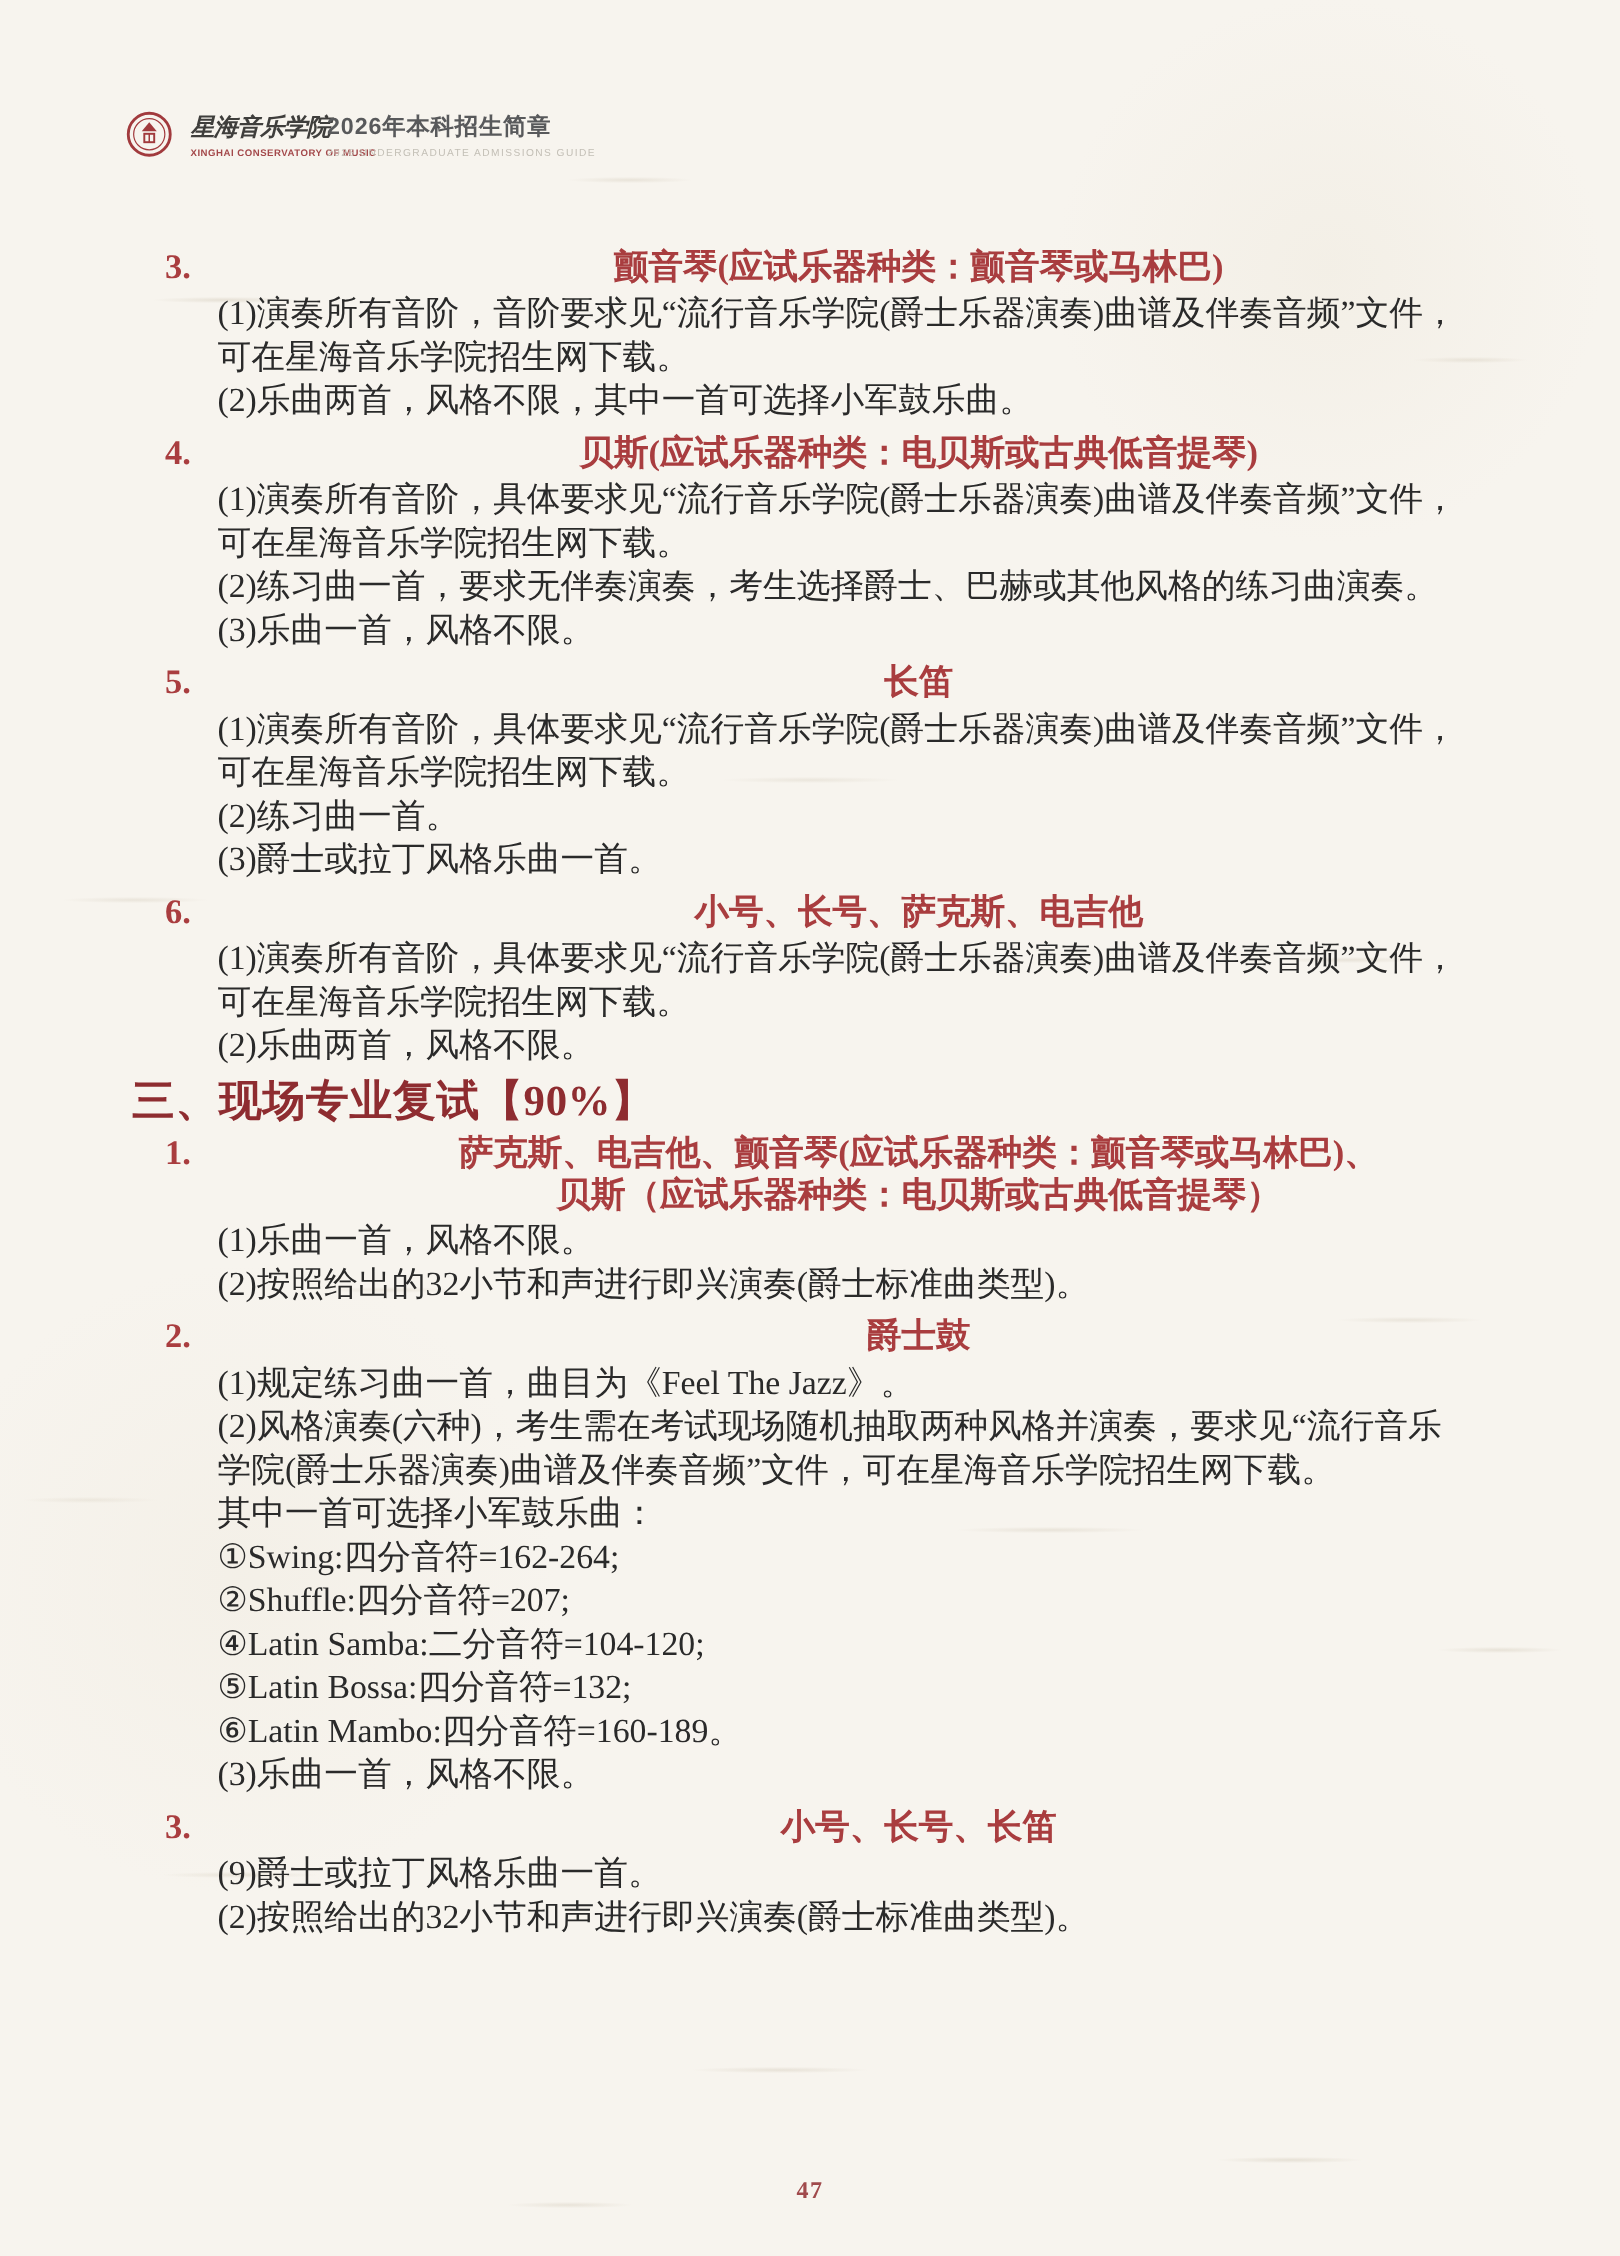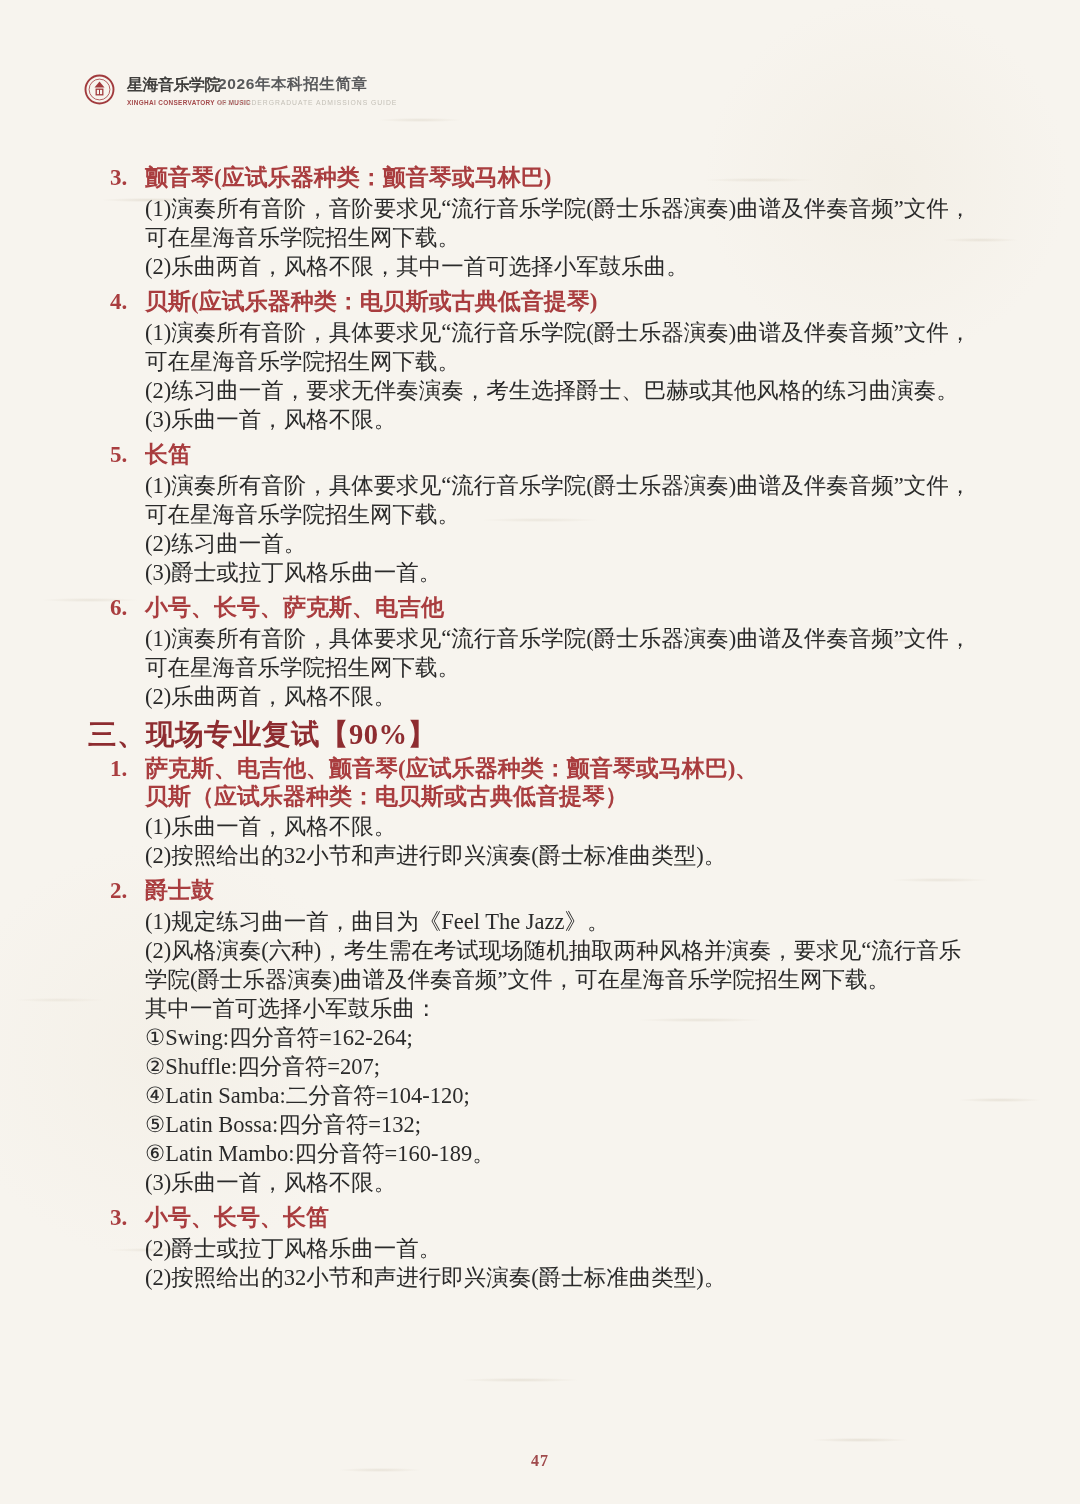--- a/index.html
+++ b/index.html
@@ -27,41 +27,41 @@
       radial-gradient(ellipse 70px 3px at 860px 1440px, rgba(190,178,155,.30), transparent 70%),
       radial-gradient(ellipse 60px 3px at 380px 1470px, rgba(190,178,155,.26), transparent 70%),
       radial-gradient(ellipse 65px 3px at 60px 1000px, rgba(190,178,155,.22), transparent 70%),
       radial-gradient(ellipse 70px 3px at 940px 880px, rgba(190,178,155,.24), transparent 70%);
   }
 
   
   .hdr { position:absolute; left:0; top:0; width:100%; height:130px; }
   .logo { position:absolute; left:84px; top:74px; width:31px; height:31px; }
   .hdr-name { position:absolute; left:127px; top:75px; width:95px; }
-  .hdr-name .zh { font-size:16px; font-weight:700; 
+  .hdr-name .zh { font-size:16px; font-weight:700; font-style:italic;
                   color:#3f3e3c; letter-spacing:-0.5px; white-space:nowrap; }
   .hdr-name .en { font-size:6.4px; font-weight:700; color:#a4494b;
                   letter-spacing:0.35px; margin-top:3px; white-space:nowrap;
                   font-family:"Liberation Sans","DejaVu Sans",sans-serif; }
   .hdr-title { position:absolute; left:218px; top:74px; }
   .hdr-title .t { font-size:15.5px; font-weight:700; color:#58595b;
                   letter-spacing:0.6px; white-space:nowrap;
                   font-family:"Liberation Sans","DejaVu Sans",sans-serif; }
   .hdr-title .s { font-size:6.8px; color:#c3bfb6; letter-spacing:0.95px;
                   margin-top:4px; white-space:nowrap;
                   font-family:"Liberation Sans","DejaVu Sans",sans-serif; }
 
   
   .content { position:absolute; left:0; top:150px; width:1080px; padding-top:13px; }
 
   .sec { margin-bottom:6px; }
   .sec-h { display:flex; margin:0 0 1px 110px; font-size:23px; line-height:30px;
            font-weight:700; color:#a93d3f; }
   .sec-h .num { width:35px; flex:none; }
-  .sec-h .ttl { flex:1; }
+  .sec-h .ttl { flex:1;text-align:center; }
   .sub .sec-h { line-height:28px; }
 
   .bl { margin:0 0 0 145px; width:832px; font-size:22.5px; line-height:29px;
         color:#2a2a2a; }
 
   .round-h { margin:6px 13px 2px 88px; font-size:28.5px; line-height:36px;
              font-weight:700; color:#8e2c30; letter-spacing:0.5px; }
 
   .footer { position:absolute; top:1452px; left:0; width:100%; text-align:center;
             font-size:16px; font-weight:700; color:#a04a4c; letter-spacing:1px; }
@@ -156,21 +156,21 @@
       <p class="bl">⑤Latin Bossa:四分音符=132;</p>
       <p class="bl">⑥Latin Mambo:四分音符=160-189。</p>
       <p class="bl">(3)乐曲一首，风格不限。</p>
     </section>
 
     <section class="sec">
       <h3 class="sec-h">
         <span class="num">3.</span>
         <span class="ttl">小号、长号、长笛</span>
       </h3>
-      <p class="bl">(2)爵士或拉丁风格乐曲一首。</p>
+      <p class="bl">(9)爵士或拉丁风格乐曲一首。</p>
       <p class="bl">(2)按照给出的32小节和声进行即兴演奏(爵士标准曲类型)。</p>
     </section>
 
   </main>
 
   <footer class="footer">47</footer>
 
 </div>
 
 </body></html>

